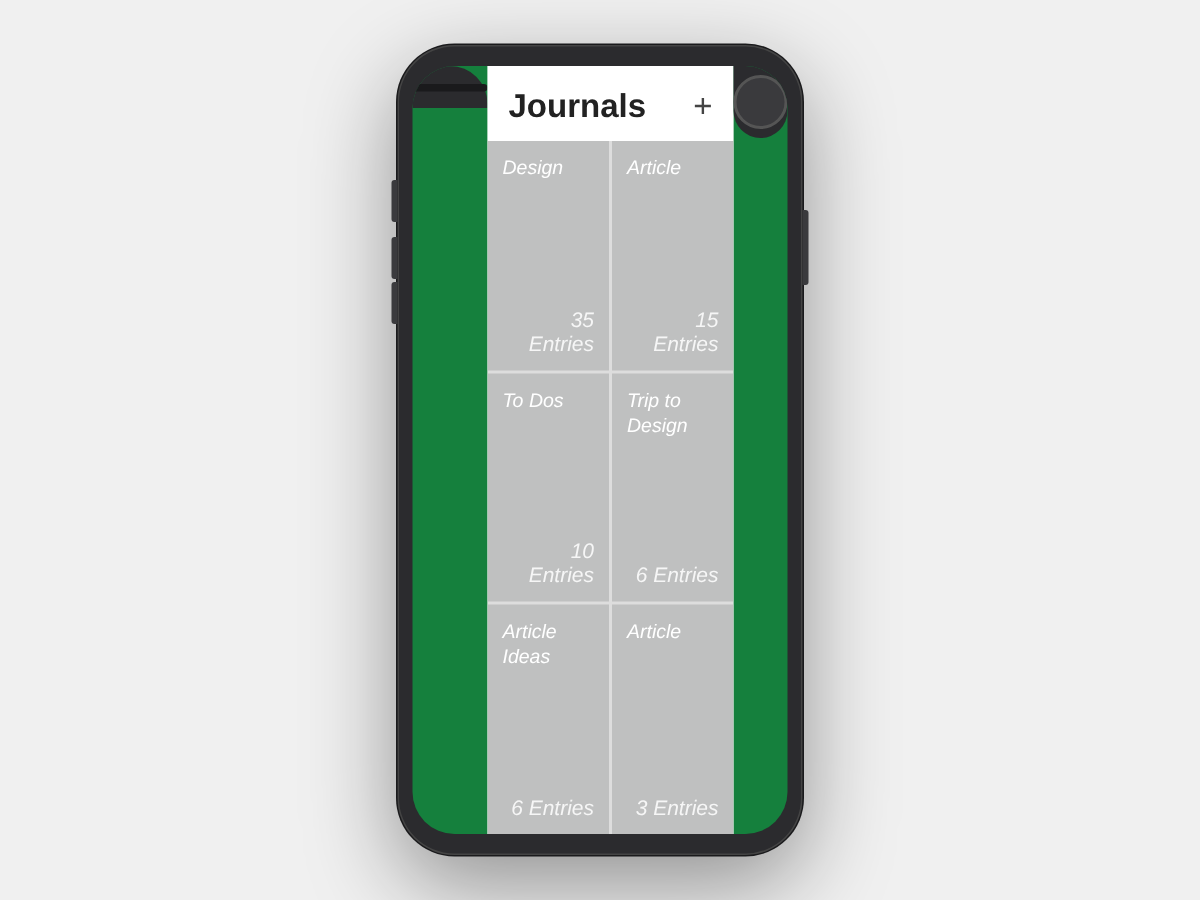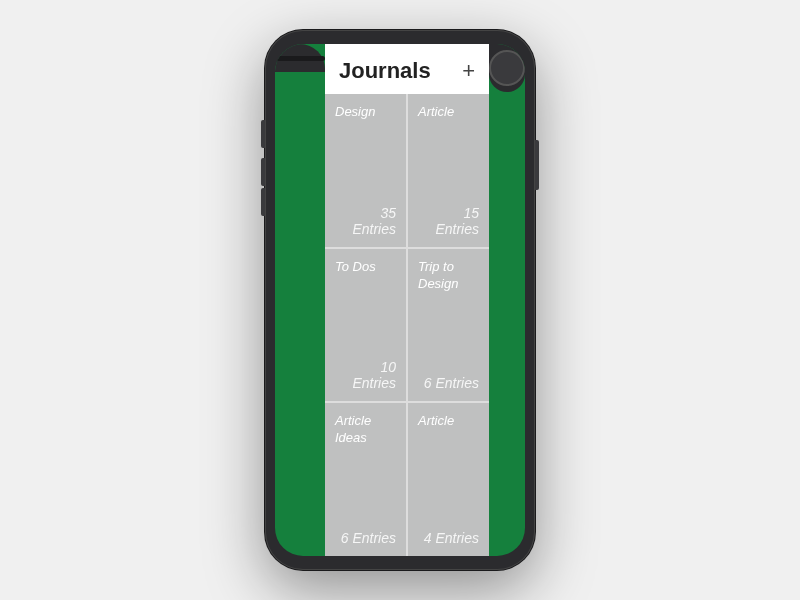--- a/index.html
+++ b/index.html
@@ -191,21 +191,21 @@
           <div class="grid-cell">
             <span class="cell-title">Trip to Design</span>
             <span class="cell-entries">6 Entries</span>
           </div>
           <div class="grid-cell">
             <span class="cell-title">Article Ideas</span>
             <span class="cell-entries">6 Entries</span>
           </div>
           <div class="grid-cell">
             <span class="cell-title">Article</span>
-            <span class="cell-entries">4 Entries</span>
+            <span class="cell-entries">3 Entries</span>
           </div>
         </div>
     </div>
 
     <div class="phone-bottom-bar">
       <div class="home-button"></div>
     </div>
   </div>
 </div>
 

